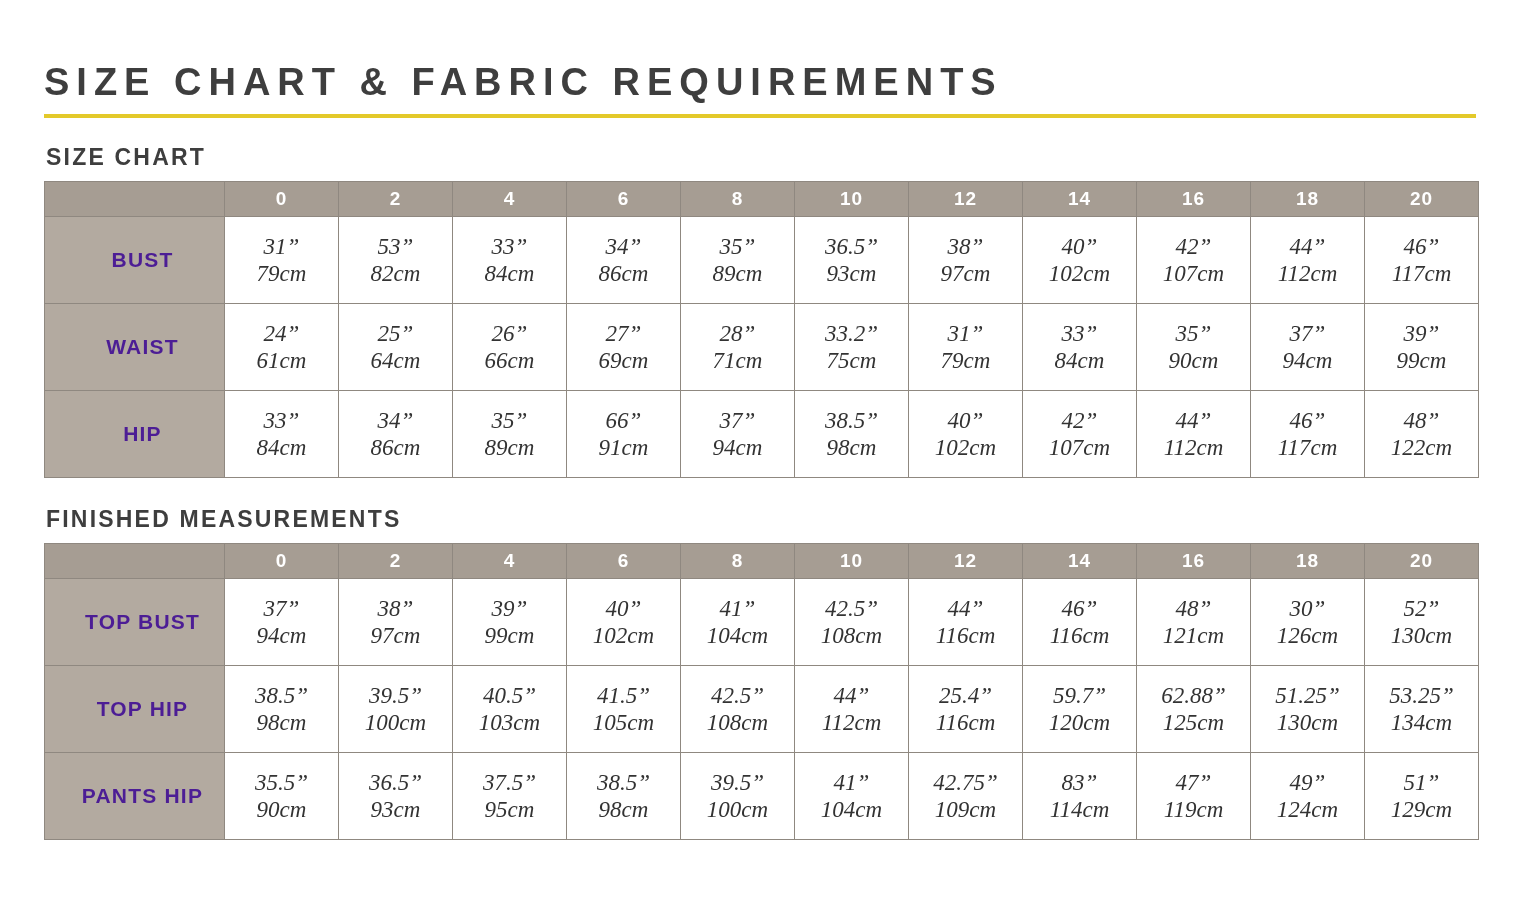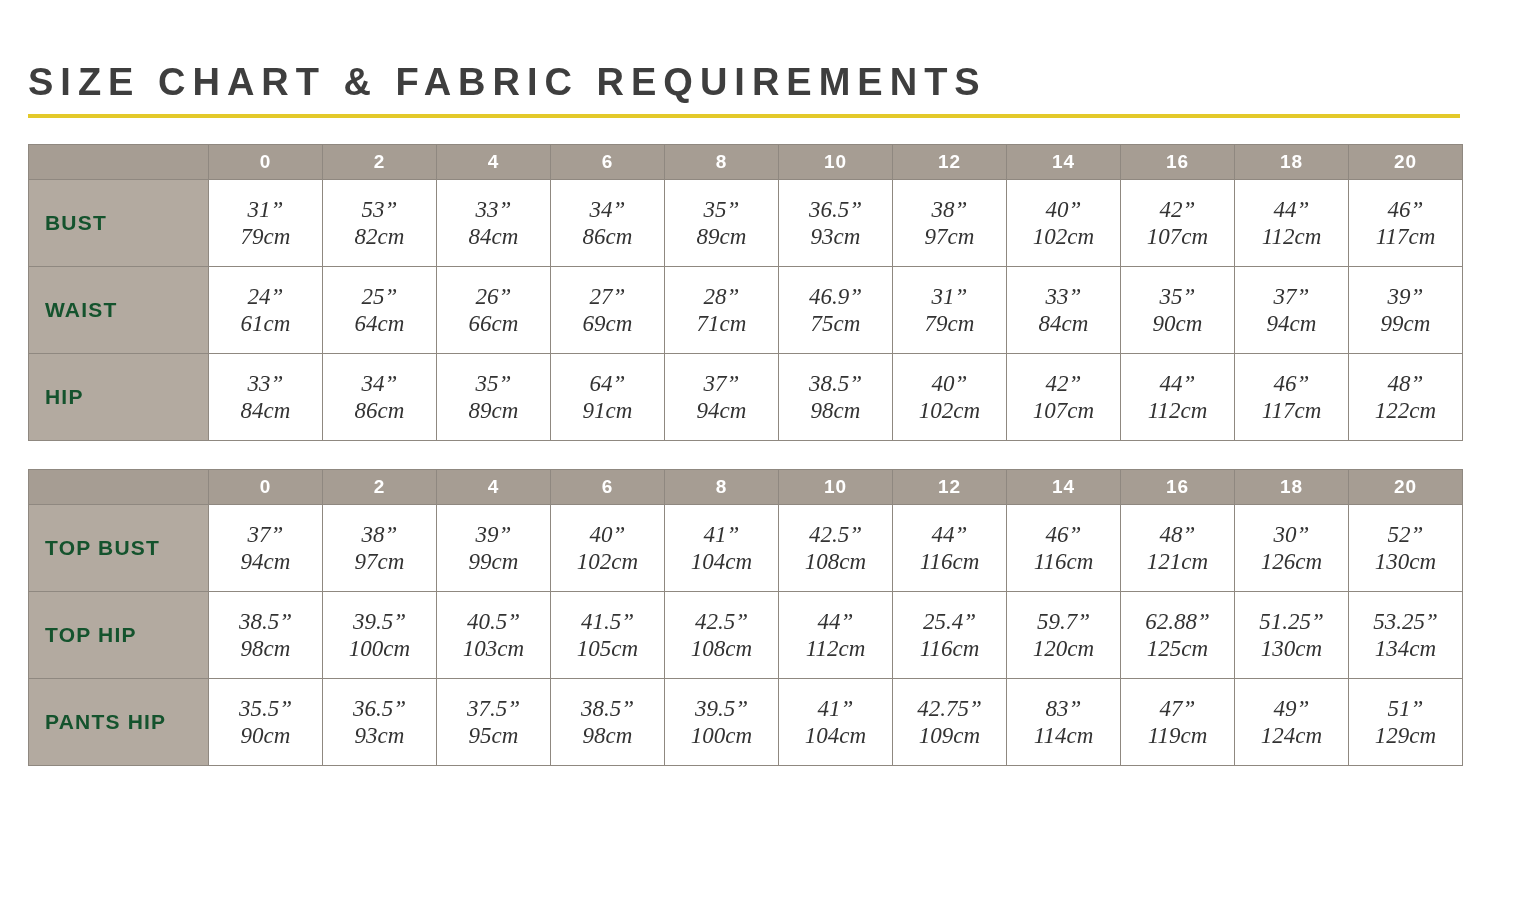--- a/index.html
+++ b/index.html
@@ -12,21 +12,21 @@
     height: 906px;
     font-family: "Liberation Sans", sans-serif;
     color: #3b3b3b;
     overflow: hidden;
   }
   .page {
     position: relative;
     width: 1364px;
     height: 906px;
     box-sizing: border-box;
-    padding: 62px 44px 0 28px;
+    padding: 62px 44px 0 44px;
   }
   .main-title {
     font-size: 38px;
     font-weight: bold;
     letter-spacing: 7px;
     color: #3e3e3e;
     margin: 0;
     line-height: 1.1;
     white-space: nowrap;
   }
@@ -64,25 +64,25 @@
     font-size: 19px;
     font-weight: bold;
     height: 34px;
     letter-spacing: 1px;
   }
   thead th.corner {
     background: #a69d93;
   }
   tbody th.rowlabel {
     background: #b3aaa0;
-    color: #14532d;
+    color: #4c1d95;
     font-size: 21px;
     font-weight: bold;
     letter-spacing: 1.2px;
-    text-align: left;
+    text-align: center;
     padding-left: 16px;
     height: 86px;
   }
   tbody td.cell {
     background: #ffffff;
     height: 86px;
     font-family: "Liberation Serif", serif;
     font-style: italic;
     font-size: 23px;
     color: #333333;
@@ -94,20 +94,21 @@
   .spacer { height: 28px; }
 </style>
 </head>
 <body>
 
 <div class="page">
 
   <h1 class="main-title">SIZE CHART &amp; FABRIC REQUIREMENTS</h1>
   <div class="title-rule"></div>
 
+  <h2 class="section-title">SIZE CHART</h2>
 
   <table>
     <colgroup>
       <col class="rowhead">
       <col class="sizecol">
         <col class="sizecol">
         <col class="sizecol">
         <col class="sizecol">
       <col class="sizecol">
         <col class="sizecol">
@@ -197,21 +198,21 @@
           </td>
         <td class="cell">
             <span class="inch">27”</span>
             <span class="cm">69cm</span>
           </td>
         <td class="cell">
             <span class="inch">28”</span>
             <span class="cm">71cm</span>
           </td>
         <td class="cell">
-            <span class="inch">46.9”</span>
+            <span class="inch">33.2”</span>
             <span class="cm">75cm</span>
           </td>
         <td class="cell">
             <span class="inch">31”</span>
             <span class="cm">79cm</span>
           </td>
         <td class="cell">
             <span class="inch">33”</span>
             <span class="cm">84cm</span>
           </td>
@@ -236,21 +237,21 @@
           </td>
         <td class="cell">
             <span class="inch">34”</span>
             <span class="cm">86cm</span>
           </td>
         <td class="cell">
             <span class="inch">35”</span>
             <span class="cm">89cm</span>
           </td>
         <td class="cell">
-            <span class="inch">64”</span>
+            <span class="inch">66”</span>
             <span class="cm">91cm</span>
           </td>
         <td class="cell">
             <span class="inch">37”</span>
             <span class="cm">94cm</span>
           </td>
         <td class="cell">
             <span class="inch">38.5”</span>
             <span class="cm">98cm</span>
           </td>
@@ -273,20 +274,21 @@
         <td class="cell">
             <span class="inch">48”</span>
             <span class="cm">122cm</span>
           </td>
       </tr>
     </tbody>
   </table>
 
   <div class="spacer"></div>
 
+  <h2 class="section-title">FINISHED MEASUREMENTS</h2>
 
   <table>
     <colgroup>
       <col class="rowhead">
       <col class="sizecol">
         <col class="sizecol">
         <col class="sizecol">
         <col class="sizecol">
       <col class="sizecol">
         <col class="sizecol">

